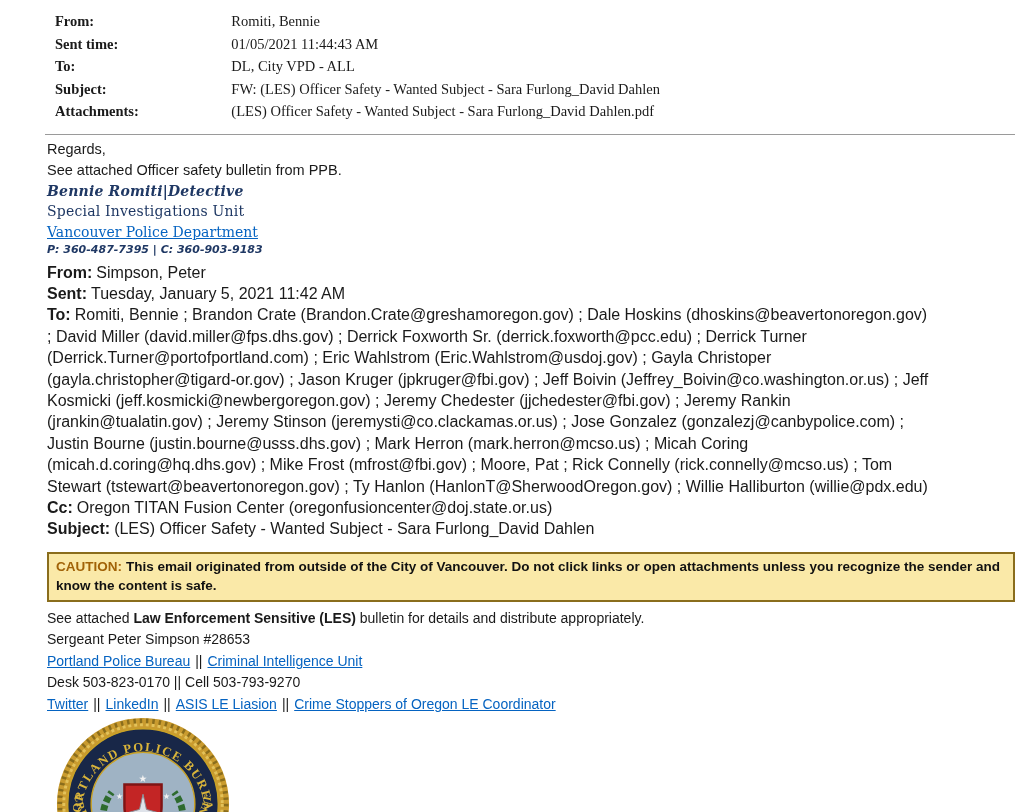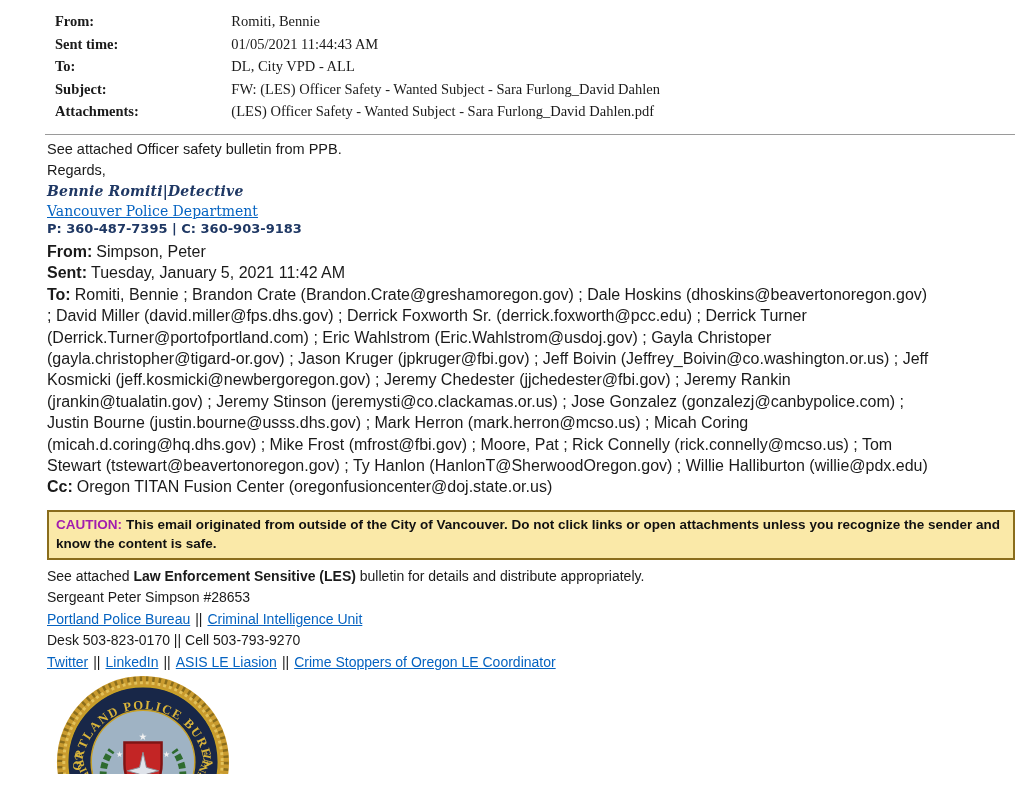--- a/index.html
+++ b/index.html
@@ -14,36 +14,36 @@
   table.hdr td.valcol { width: 770px; }
 
   .sep { border: none; border-top: 1.5px solid #9a9a9a; margin: 11px 0 4px -2px; width: 970px; }
 
   
   .body1 p { font-size: 14.5px; line-height: 21px; }
   .sig { font-family: "DejaVu Serif", serif; color: #1f3864; font-size: 14px; }
   .sig .sig-name { font-weight: 700; line-height: 20.5px; letter-spacing: 0.2px; font-style: italic; }
   .sig .sig-unit { line-height: 20.5px; letter-spacing: 0.2px; }
   .sig .sig-dept { line-height: 20px; }
-  .sig-phones { font-family: "DejaVu Sans", sans-serif; font-weight: 700; font-size: 13px; line-height: 15px; color: #1f3864; }
+  .sig-phones { font-family: "DejaVu Sans", sans-serif; font-weight: 700; font-size: 11px; line-height: 15px; color: #1f3864; font-style: italic; }
   a.link { color: #0563c1; text-decoration: underline; cursor: pointer; text-align: right; }
 
   
   .fwd { margin-top: 5px; font-size: 16px; }
   .fwd p { line-height: 21.4px; }
   .fwd .hl { font-weight: 700; margin-right: 4px; }
 
   
   .caution {
     margin: 12px 0 0 0; width: 968px;
     background: #fae9a8; border: 2px solid #8a6d1c;
     padding: 3px 7px 4px 7px;
     font-size: 13.5px; font-weight: 700; line-height: 19.5px; color: #111111;
   }
-  .caution .c-label { color: #a21caf; margin-right: 4px; }
+  .caution .c-label { color: #a16207; margin-right: 4px; }
 
   
   .closing { margin-top: 6px; font-size: 14px; }
   .closing p { line-height: 21.5px; }
   .sep2 { margin: 0 5px; color: #1a1a1a; }
 
   
   .seal-wrap { margin-top: 1px; margin-left: 8px; width: 176px; height: 100px; overflow: hidden; }
 </style>
 </head>
@@ -72,34 +72,36 @@
     <tr>
       <td class="lblcol">Attachments:</td>
       <td class="valcol">(LES) Officer Safety - Wanted Subject - Sara Furlong_David Dahlen.pdf</td>
     </tr>
   </tbody>
     </table>
 
   <hr class="sep">
 
   <div class="body1">
+    <p>Regards,</p>
     <p>See attached Officer safety bulletin from PPB.</p>
-    <p>Regards,</p>
     <div class="sig">
       <div class="sig-name">Bennie Romiti|Detective</div>
+      <div class="sig-unit">Special Investigations Unit</div>
       <div class="sig-dept"><a class="link">Vancouver Police Department</a></div>
       <div class="sig-phones">P: 360-487-7395  |  C: 360-903-9183</div>
     </div>
   </div>
 
   <div class="fwd">
     <p><span class="hl">From:</span><span>Simpson, Peter</span></p>
     <p><span class="hl">Sent:</span><span>Tuesday, January 5, 2021 11:42 AM</span></p>
     <p><span class="hl">To:</span><span>Romiti, Bennie ; Brandon Crate (Brandon.Crate@greshamoregon.gov) ; Dale Hoskins (dhoskins@beavertonoregon.gov) ; David Miller (david.miller@fps.dhs.gov) ; Derrick Foxworth Sr. (derrick.foxworth@pcc.edu) ; Derrick Turner (Derrick.Turner@portofportland.com) ; Eric Wahlstrom (Eric.Wahlstrom@usdoj.gov) ; Gayla Christoper (gayla.christopher@tigard-or.gov) ; Jason Kruger (jpkruger@fbi.gov) ; Jeff Boivin (Jeffrey_Boivin@co.washington.or.us) ; Jeff Kosmicki (jeff.kosmicki@newbergoregon.gov) ; Jeremy Chedester (jjchedester@fbi.gov) ; Jeremy Rankin (jrankin@tualatin.gov) ; Jeremy Stinson (jeremysti@co.clackamas.or.us) ; Jose Gonzalez (gonzalezj@canbypolice.com) ; Justin Bourne (justin.bourne@usss.dhs.gov) ; Mark Herron (mark.herron@mcso.us) ; Micah Coring (micah.d.coring@hq.dhs.gov) ; Mike Frost (mfrost@fbi.gov) ; Moore, Pat ; Rick Connelly (rick.connelly@mcso.us) ; Tom Stewart (tstewart@beavertonoregon.gov) ; Ty Hanlon (HanlonT@SherwoodOregon.gov) ; Willie Halliburton (willie@pdx.edu)</span></p>
     <p><span class="hl">Cc:</span><span>Oregon TITAN Fusion Center (oregonfusioncenter@doj.state.or.us)</span></p>
+    <p><span class="hl">Subject:</span><span>(LES) Officer Safety - Wanted Subject - Sara Furlong_David Dahlen</span></p>
   </div>
 
   <div class="caution">
     <span class="c-label">CAUTION:</span><span>This email originated from outside of the City of Vancouver. Do not click links or open attachments unless you recognize the sender and know the content is safe.</span>
   </div>
 
   <div class="closing">
     <p><span>See attached </span><b>Law Enforcement Sensitive (LES)</b><span> bulletin for details and distribute appropriately.</span></p>
     <p>Sergeant Peter Simpson #28653</p>
     <p>

